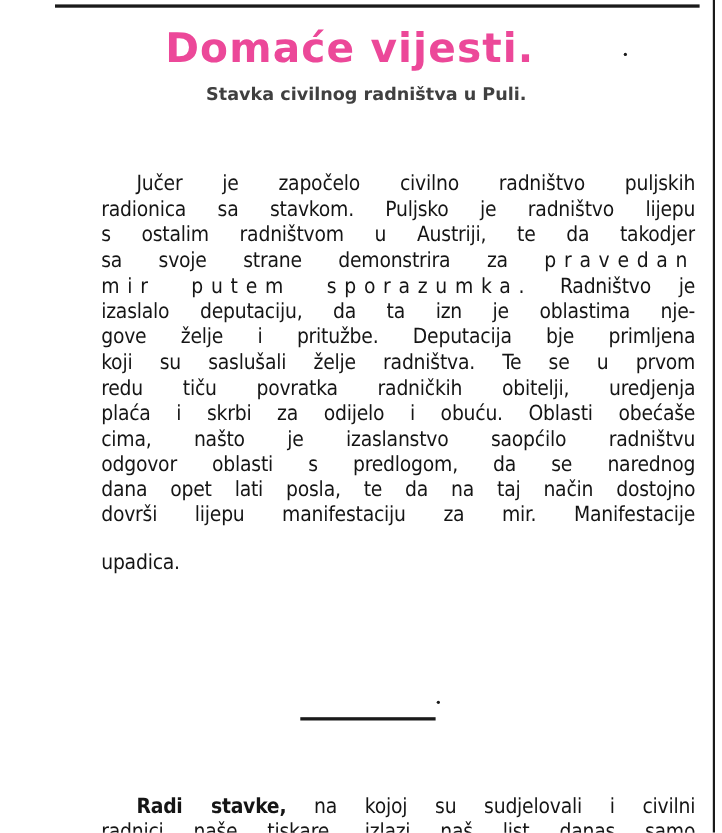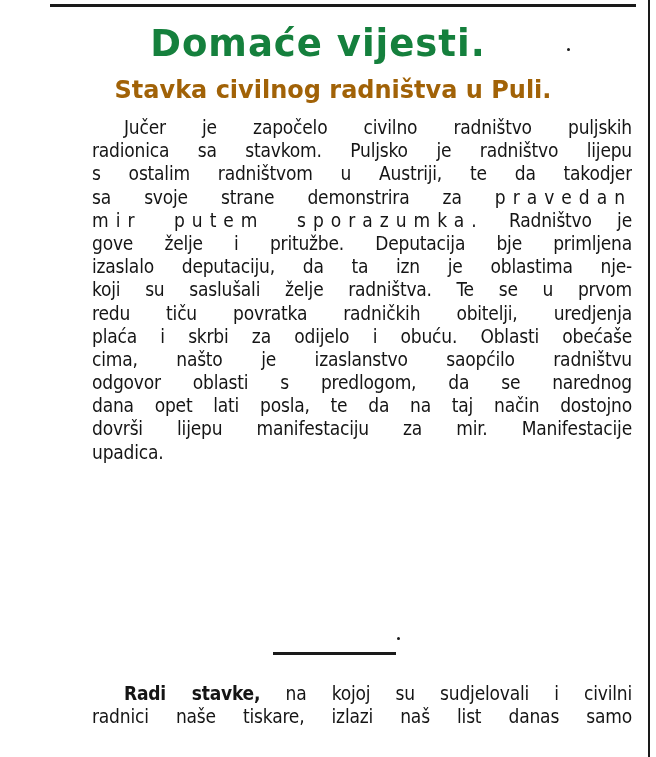--- a/index.html
+++ b/index.html
@@ -2,30 +2,30 @@
 <html><head>
 <meta charset="utf-8">
 <style>
   html, body { margin:0; padding:0; background:#ffffff; }
   body { width:656px; height:757px; position:relative; overflow:hidden;
          font-family:"DejaVu Sans", sans-serif; color:#111; }
   .top-rule { position:absolute; left:50px; top:4px; width:586px; height:3px; background:#1a1a1a; }
   .right-rule { position:absolute; left:648px; top:0; width:2px; height:757px; background:#1a1a1a; }
   .headline { position:absolute; left:100px; top:22px; width:436px; text-align:center;
               font-family:"DejaVu Sans", sans-serif; font-weight:bold; font-size:37px;
-              letter-spacing:1px; color:#15803d; }
+              letter-spacing:1px; color:#ec4899; }
   .subhead { position:absolute; left:95px; top:76px; width:476px; text-align:center;
-             font-family:"DejaVu Sans", sans-serif; font-weight:bold; font-size:24px; color:#a16207; }
+             font-family:"DejaVu Sans", sans-serif; font-weight:bold; font-size:16px; color:#404040; }
   .body { position:absolute; left:92px; top:116px; width:540px; }
   .line { display:block; height:23.2px; line-height:23.2px; font-size:19px;
           font-family:"DejaVu Sans Condensed","DejaVu Sans", sans-serif;
           text-align:justify; text-align-last:justify; white-space:nowrap; overflow:hidden;
           color:#151515; letter-spacing:-0.2px; }
-  .line.last { text-align-last:left; }
-  .line.indent { padding-left:32px; }
+  .line.last { text-align-last:left;margin-top:19px; }
+  .line.indent { padding-left:32px;margin-top:40px; }
   .spaced { letter-spacing:7px;margin-top:28px; }
   .divider { position:absolute; left:273px; top:652px; width:123px; height:3px; background:#1a1a1a; }
   .dot { position:absolute; width:3px; height:3px; background:#1a1a1a; border-radius:50%; }
   .note { position:absolute; left:92px; top:682px; width:540px; }
   .b { font-weight:bold; }
 </style>
 </head>
 <body>
 
 <div class="top-rule"></div>
@@ -34,22 +34,22 @@
 <div class="headline">Domaće vijesti.</div>
 <div class="dot" style="left:567px;top:48px;"></div>
 <div class="subhead">Stavka civilnog radništva u Puli.</div>
 
 <div class="body">
   <span class="line indent">Jučer je započelo civilno radništvo puljskih</span>
   <span class="line">radionica sa stavkom. Puljsko je radništvo lijepu</span>
   <span class="line">s ostalim radništvom u Austriji, te da takodjer</span>
   <span class="line"><span>sa svoje strane demonstrira za </span><span class="spaced">pravedan</span></span>
   <span class="line"><span class="spaced">mir putem sporazumka.</span><span> Radništvo je</span></span>
+  <span class="line">izaslalo deputaciju, da ta izn je oblastima nje-</span>
   <span class="line">gove želje i pritužbe. Deputacija bje primljena</span>
-  <span class="line">izaslalo deputaciju, da ta izn je oblastima nje-</span>
   <span class="line">koji su saslušali želje radništva. Te se u prvom</span>
   <span class="line">redu tiču povratka radničkih obitelji, uredjenja</span>
   <span class="line">plaća i skrbi za odijelo i obuću. Oblasti obećaše</span>
   <span class="line">cima, našto je izaslanstvo saopćilo radništvu</span>
   <span class="line">odgovor oblasti s predlogom, da se narednog</span>
   <span class="line">dana opet lati posla, te da na taj način dostojno</span>
   <span class="line">dovrši lijepu manifestaciju za mir. Manifestacije</span>
   <span class="line last">upadica.</span>
 </div>
 

